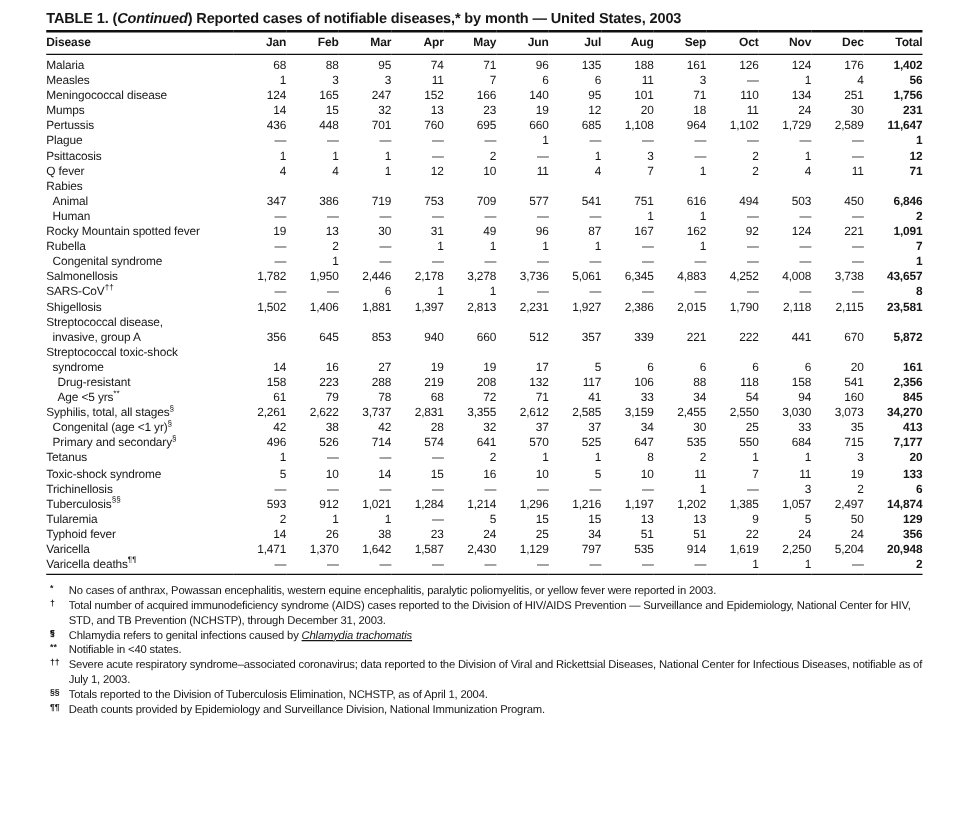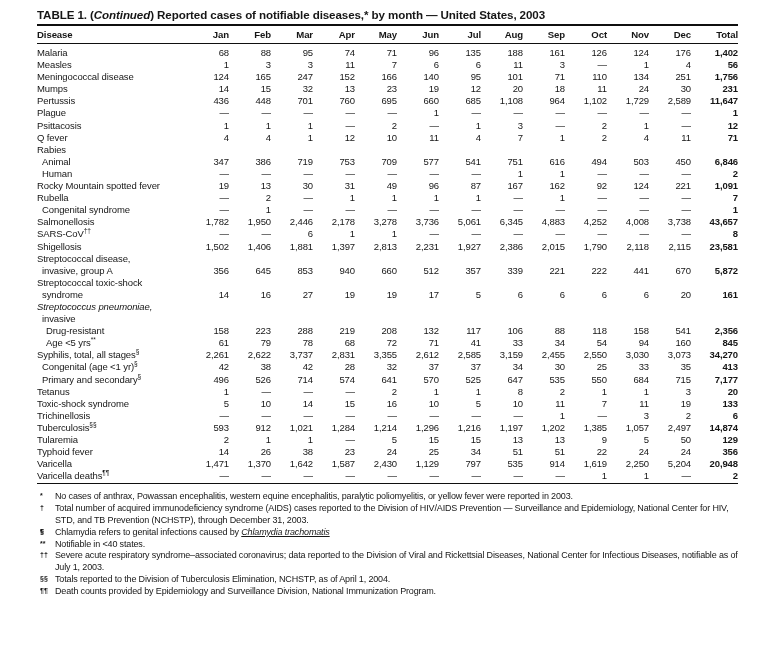--- a/index.html
+++ b/index.html
@@ -425,37 +425,20 @@
           <td class="num">17</td>
           <td class="num">5</td>
           <td class="num">6</td>
           <td class="num">6</td>
           <td class="num">6</td>
           <td class="num">6</td>
           <td class="num">20</td>
           <td class="num total">161</td>
         </tr>
         <tr>
-          <td class="disease ind0"><i>Streptococcus pneumoniae,</i>
-invasive</td>
-          <td class="num"></td>
-          <td class="num"></td>
-          <td class="num"></td>
-          <td class="num"></td>
-          <td class="num"></td>
-          <td class="num"></td>
-          <td class="num"></td>
-          <td class="num"></td>
-          <td class="num"></td>
-          <td class="num"></td>
-          <td class="num"></td>
-          <td class="num"></td>
-          <td class="num total"></td>
-        </tr>
-        <tr>
           <td class="disease ind2">Drug-resistant</td>
           <td class="num">158</td>
           <td class="num">223</td>
           <td class="num">288</td>
           <td class="num">219</td>
           <td class="num">208</td>
           <td class="num">132</td>
           <td class="num">117</td>
           <td class="num">106</td>
           <td class="num">88</td>

